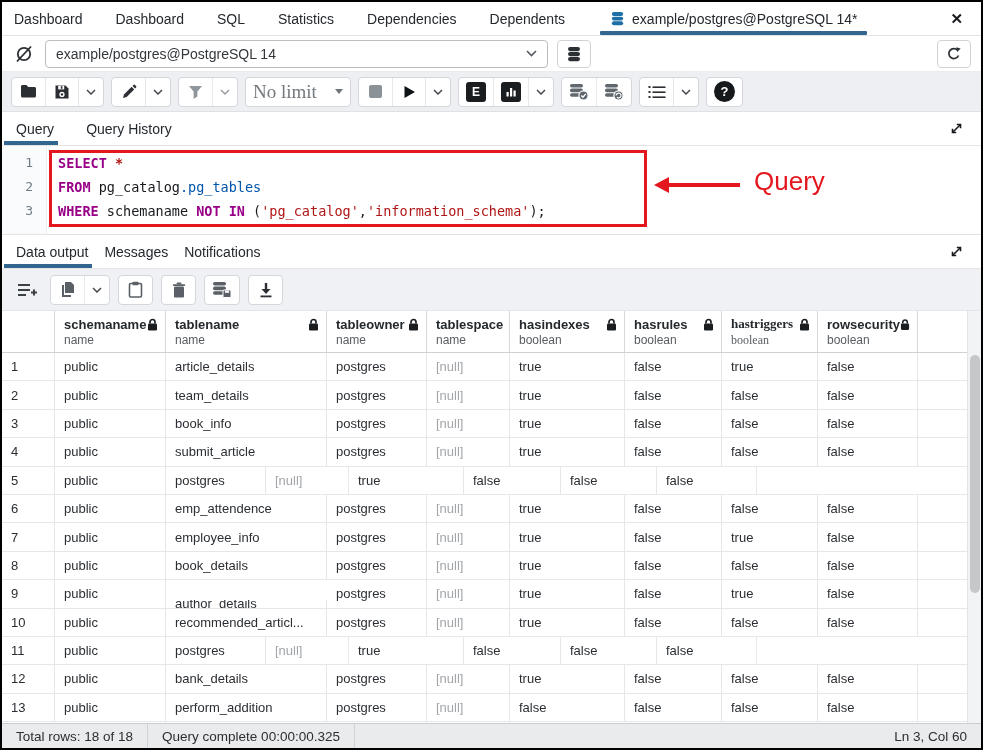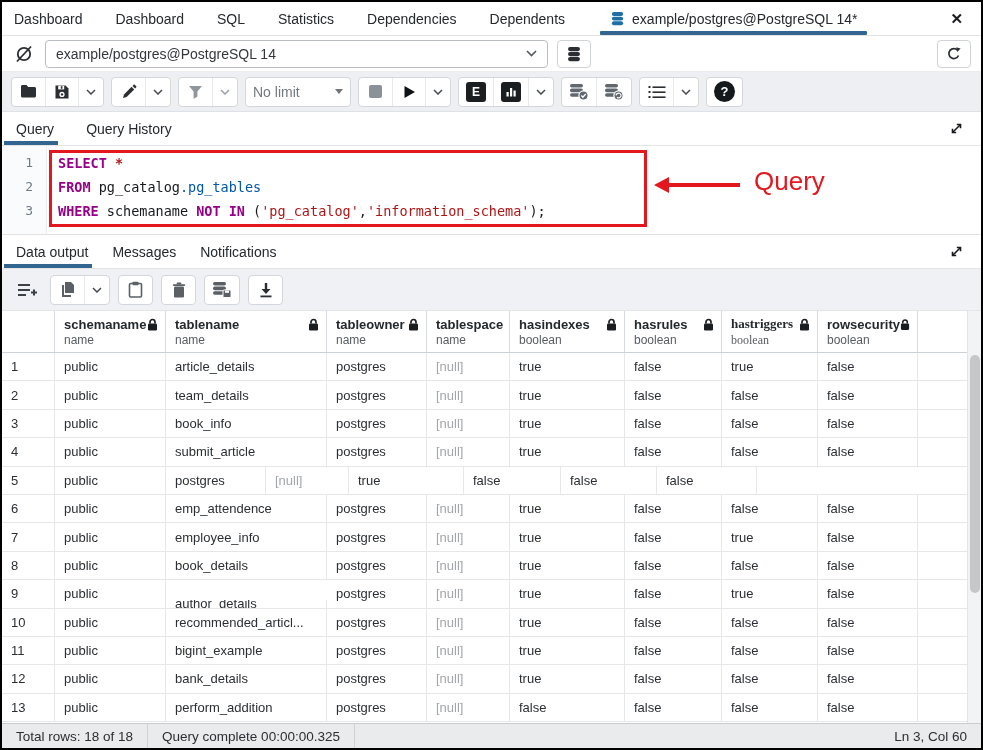--- a/index.html
+++ b/index.html
@@ -23,21 +23,21 @@
   .connsel{width:503px; height:28px; border:1px solid #b9bdc1; border-radius:4px; display:flex; align-items:center; justify-content:space-between; padding:0 10px; font-size:14px; color:#33373b; background:#fff; cursor:pointer;}
   .sqbtn{width:34px; height:28px; border:1px solid #cfd3d7; border-radius:4px; background:#fff; display:flex; align-items:center; justify-content:center; cursor:pointer;}
   .connrow .spacer{flex:1;}
 
   
   .toolbar{height:40px; background:#edeff2; display:flex; align-items:center; gap:7px; padding:0 9px; border-bottom:1px solid #dfe2e5;}
   .bgrp{display:flex; height:30px; background:#fff; border:1px solid #d3d6da; border-radius:4px; overflow:hidden;}
   .tbtn{min-width:33px; display:flex; align-items:center; justify-content:center; padding:0 7px; border-left:1px solid #e6e8ea; cursor:pointer;}
   .tbtn:first-child{border-left:none;}
   .tbtn.chev{min-width:25px;}
-  .limitbox{width:104px; justify-content:space-between; font-size:14px; color:#73787d;}
+  .limitbox{width:104px; justify-content:space-between; font-size:19px; color:#73787d;font-family:Liberation Serif, serif;}
   .stopsq{width:13px; height:13px; background:#8a9197; border-radius:2px;}
   .blackbtn{width:20px; height:20px; background:#1b1e21; border-radius:3px; color:#fff; font-size:12px; font-weight:bold; display:flex; align-items:center; justify-content:center;}
   .helpbtn{width:21px; height:21px; background:#16191c; border-radius:50%; color:#fff; font-size:13px; font-weight:bold; display:flex; align-items:center; justify-content:center;}
   .tri-down{width:0; height:0; border-left:4px solid transparent; border-right:4px solid transparent; border-top:5px solid #6e7478;}
 
   
   .paneltabs{height:34px; display:flex; align-items:stretch; gap:32px; padding:0 14px; background:#fff; border-bottom:1px solid #e4e4e4; position:relative;}
   .ptab{display:flex; align-items:center; font-size:14px; color:#24292e; position:relative; cursor:pointer; white-space:nowrap;}
   .ptab.active::after{content:""; position:absolute; left:-12px; right:-4px; bottom:0; height:4px; background:var(--accent);}
   .expand{margin-left:auto; align-self:center; cursor:pointer; padding:3px;}
@@ -288,21 +288,21 @@
         <div>2</div>
         <div>3</div>
       </div>
     <div class="code" id="codearea"><div class="codeline"><span class="c-kw">SELECT</span><span> </span><span class="c-star">*</span></div><div class="codeline"><span class="c-kw">FROM</span><span> pg_catalog</span><span class="c-ident2">.pg_tables</span></div><div class="codeline"><span class="c-kw">WHERE</span><span> schemaname </span><span class="c-kw">NOT IN</span><span> (</span><span class="c-str">'pg_catalog'</span><span>,</span><span class="c-str">'information_schema'</span><span>);</span></div></div>
     <div class="anno-box"></div>
     <div class="anno-arrow"></div>
     <div class="anno-label">Query</div>
   </div>
 
   <div class="paneltabs">
-    <div id="output-tabs" style="display:flex; gap:24px;">
+    <div id="output-tabs" style="display:flex; gap:16px;">
         <div class="ptab active">Data output</div>
         <div class="ptab">Messages</div>
         <div class="ptab">Notifications</div>
       </div>
     <div class="expand">
       <svg width="15" height="15" viewBox="0 0 15 15">
         <path d="M3.5 11.5 L11.5 3.5" stroke="#17191c" stroke-width="1.6" fill="none"></path>
         <path d="M7.8 3.5 H11.5 V7.2" stroke="#17191c" stroke-width="1.6" fill="none"></path>
         <path d="M7.2 11.5 H3.5 V7.8" stroke="#17191c" stroke-width="1.6" fill="none"></path>
       </svg>
@@ -572,21 +572,20 @@
           <div class="td null" style="width: 83px;">[null]</div>
           <div class="td" style="width: 115px;">true</div>
           <div class="td" style="width: 97px;">false</div>
           <div class="td" style="width: 96px;">false</div>
           <div class="td" style="width: 100px;">false</div>
           <div class="td fill"></div>
         </div>
         <div class="tr">
           <div class="td num" style="width: 53px;">11</div>
           <div class="td" style="width: 111px;">public</div>
-          <div class="td" style="width: 161px;">bigint_example</div>
           <div class="td" style="width: 100px;">postgres</div>
           <div class="td null" style="width: 83px;">[null]</div>
           <div class="td" style="width: 115px;">true</div>
           <div class="td" style="width: 97px;">false</div>
           <div class="td" style="width: 96px;">false</div>
           <div class="td" style="width: 100px;">false</div>
           <div class="td fill"></div>
         </div>
         <div class="tr">
           <div class="td num" style="width: 53px;">12</div>

